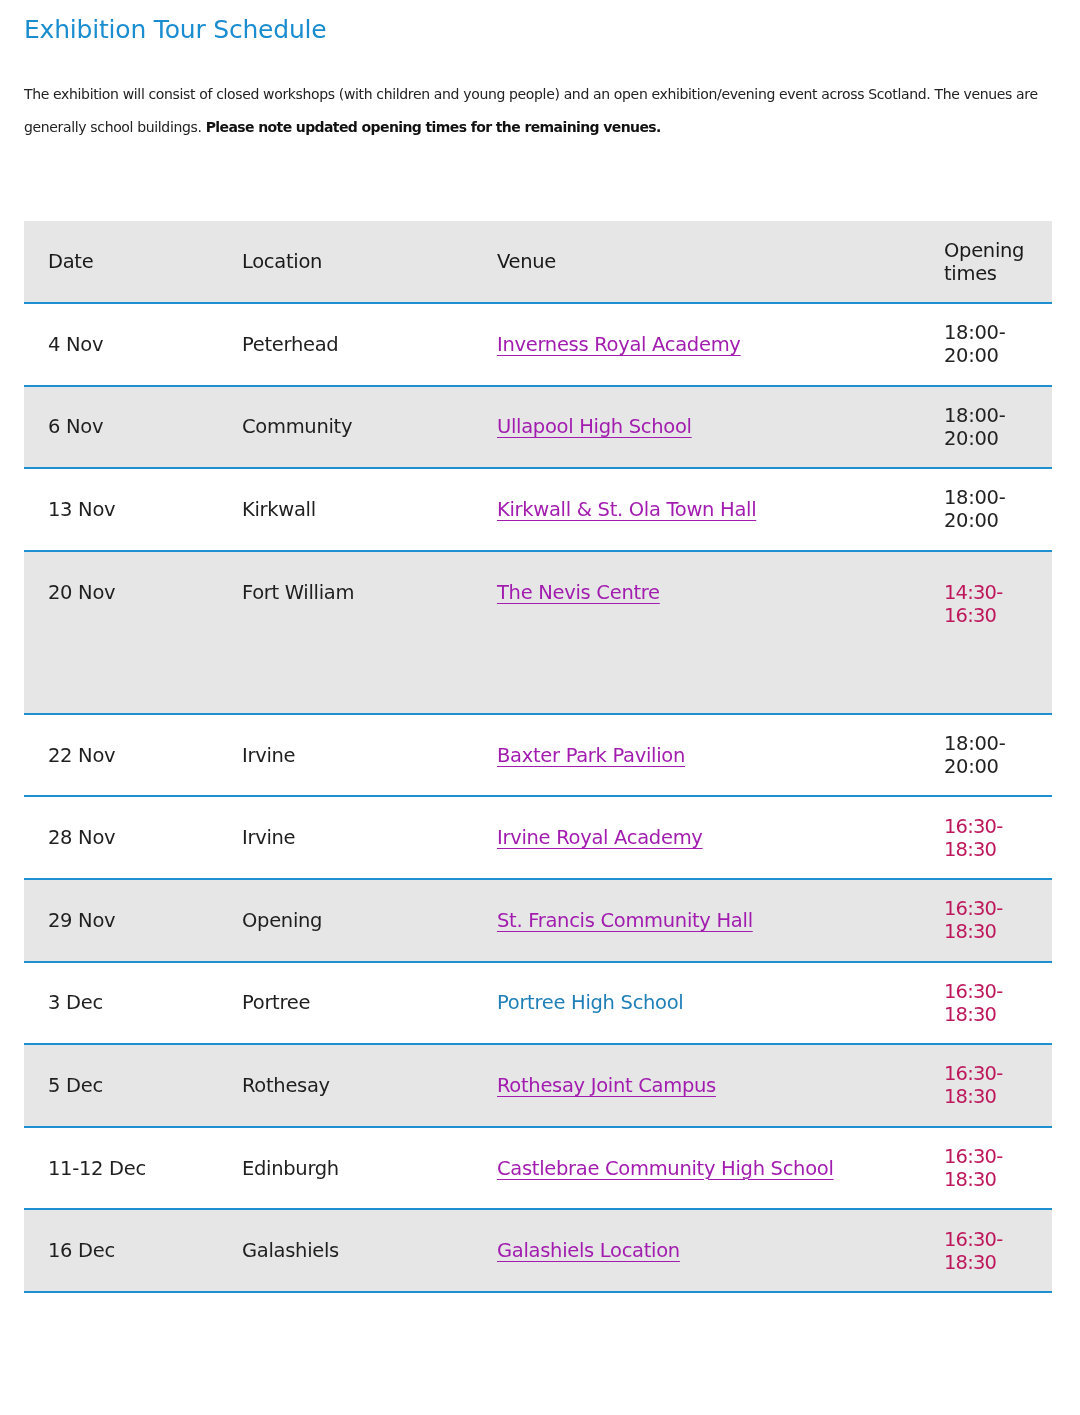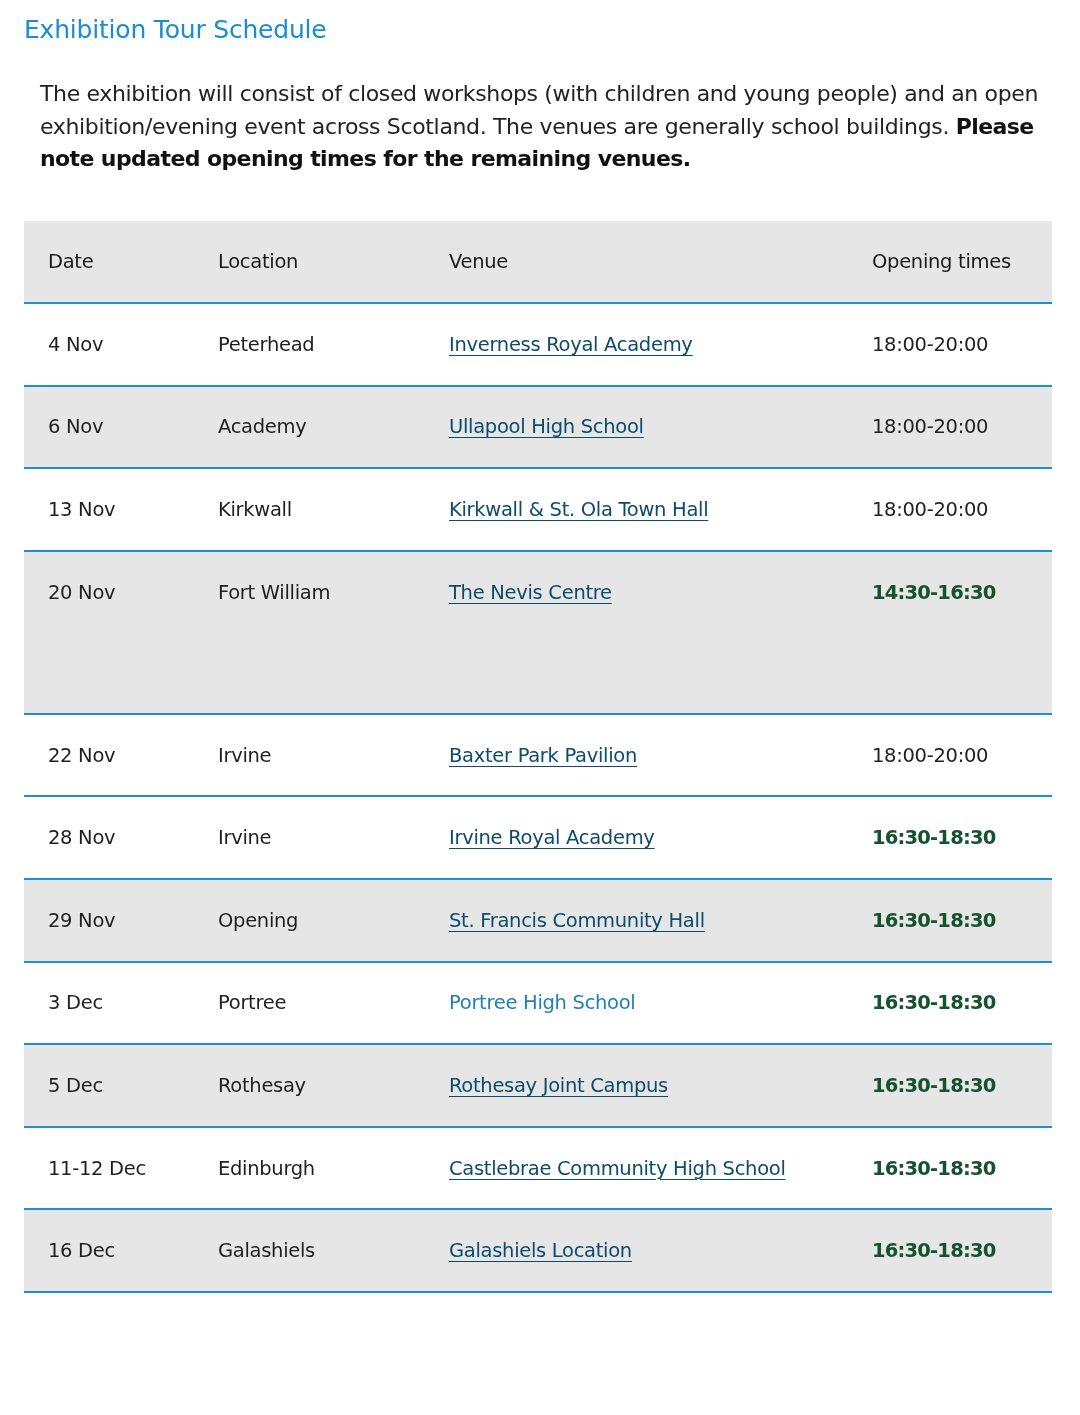--- a/index.html
+++ b/index.html
@@ -8,46 +8,46 @@
     font-family: "DejaVu Sans", "Liberation Sans", sans-serif;
     color: #1f1f1f;
   }
   .wrap { position: relative; padding: 0 24px; }
   h2.title {
     margin: 0; position: absolute; top: 15px; left: 24px;
     font-size: 25px; font-weight: normal; color: #1a8dd0;
     letter-spacing: -0.2px;
   }
   .intro {
-    position: absolute; top: 78px; left: 40px; width: 1030px;
-    font-size: 22px; line-height: 32.5px; color: #222;
+    position: absolute; top: 78px; left: 24px; width: 1030px;
+    font-size: 14px; line-height: 32.5px; color: #222;
     letter-spacing: -0.35px; margin: 0;
   }
   .intro b { font-weight: bold; color: #111; letter-spacing: -0.6px; }
   table.sched {
     position: absolute; top: 221px; left: 24px; width: 1028px;
     border-collapse: collapse; font-size: 19.5px; letter-spacing: -0.3px;
   }
   table.sched th, table.sched td {
-    text-align: left; padding: 0; vertical-align: middle;
+    text-align: left; padding: 12px; vertical-align: middle;
     border-bottom: 2px solid #1e90d2;
   }
   table.sched thead tr { background: #e6e6e6; height: 82px; }
   table.sched th { font-weight: normal; color: #1a1a1a; }
   table.sched tbody tr { height: 82.6px; }
   table.sched tbody tr.alt { background: #e6e6e6; }
   table.sched tbody tr.tall { height: 163px; }
   table.sched tbody tr.tall td { vertical-align: top; padding-top: 29px; }
   .c-date { padding-left: 24px !important; width: 170px; }
   .c-loc { width: 231px; }
   .c-venue { width: 423px; }
   .c-time { }
-  a.venue { color: #0c4a6e; text-decoration: underline; text-underline-offset: 4px; text-decoration-thickness: 1px; }
+  a.venue { color: #a21caf; text-decoration: underline; text-underline-offset: 4px; text-decoration-thickness: 1px; }
   span.venue-plain { color: #1f7fb8; }
-  .time-bold { font-weight: bold; letter-spacing: -0.8px; color: #14532d; }
+  .time-bold { font-weight: normal; letter-spacing: -0.8px; color: #be185d; }
   .time-reg { color: #222; }
 </style>
 </head>
 <body>
 
 <div class="wrap">
   <h2 class="title">Exhibition Tour Schedule</h2>
   <p class="intro"><span>The exhibition will consist of closed workshops (with children and young people) and an open exhibition/evening event across Scotland. The venues are generally school buildings. </span><b>Please note updated opening times for the remaining venues.</b></p>
 
   <table class="sched">
@@ -61,21 +61,21 @@
     </thead>
     <tbody id="sched-body">
         <tr>
           <td class="c-date">4 Nov</td>
           <td class="c-loc">Peterhead</td>
           <td class="c-venue"><a class="venue" href="#">Inverness Royal Academy</a></td>
           <td class="c-time"><span class="time-reg">18:00-20:00</span></td>
         </tr>
         <tr class="alt">
           <td class="c-date">6 Nov</td>
-          <td class="c-loc">Academy</td>
+          <td class="c-loc">Community</td>
           <td class="c-venue"><a class="venue" href="#">Ullapool High School</a></td>
           <td class="c-time"><span class="time-reg">18:00-20:00</span></td>
         </tr>
         <tr>
           <td class="c-date">13 Nov</td>
           <td class="c-loc">Kirkwall</td>
           <td class="c-venue"><a class="venue" href="#">Kirkwall &amp; St. Ola Town Hall</a></td>
           <td class="c-time"><span class="time-reg">18:00-20:00</span></td>
         </tr>
         <tr class="alt tall">

